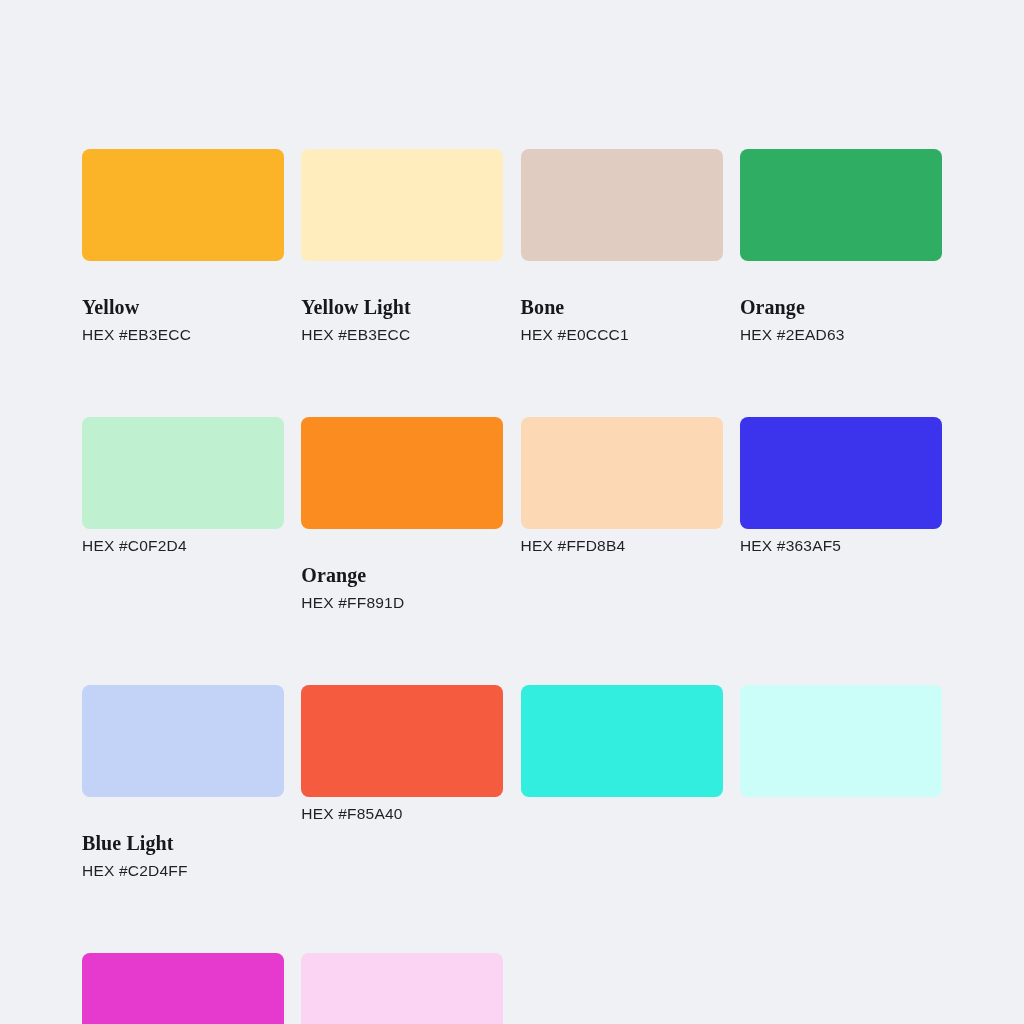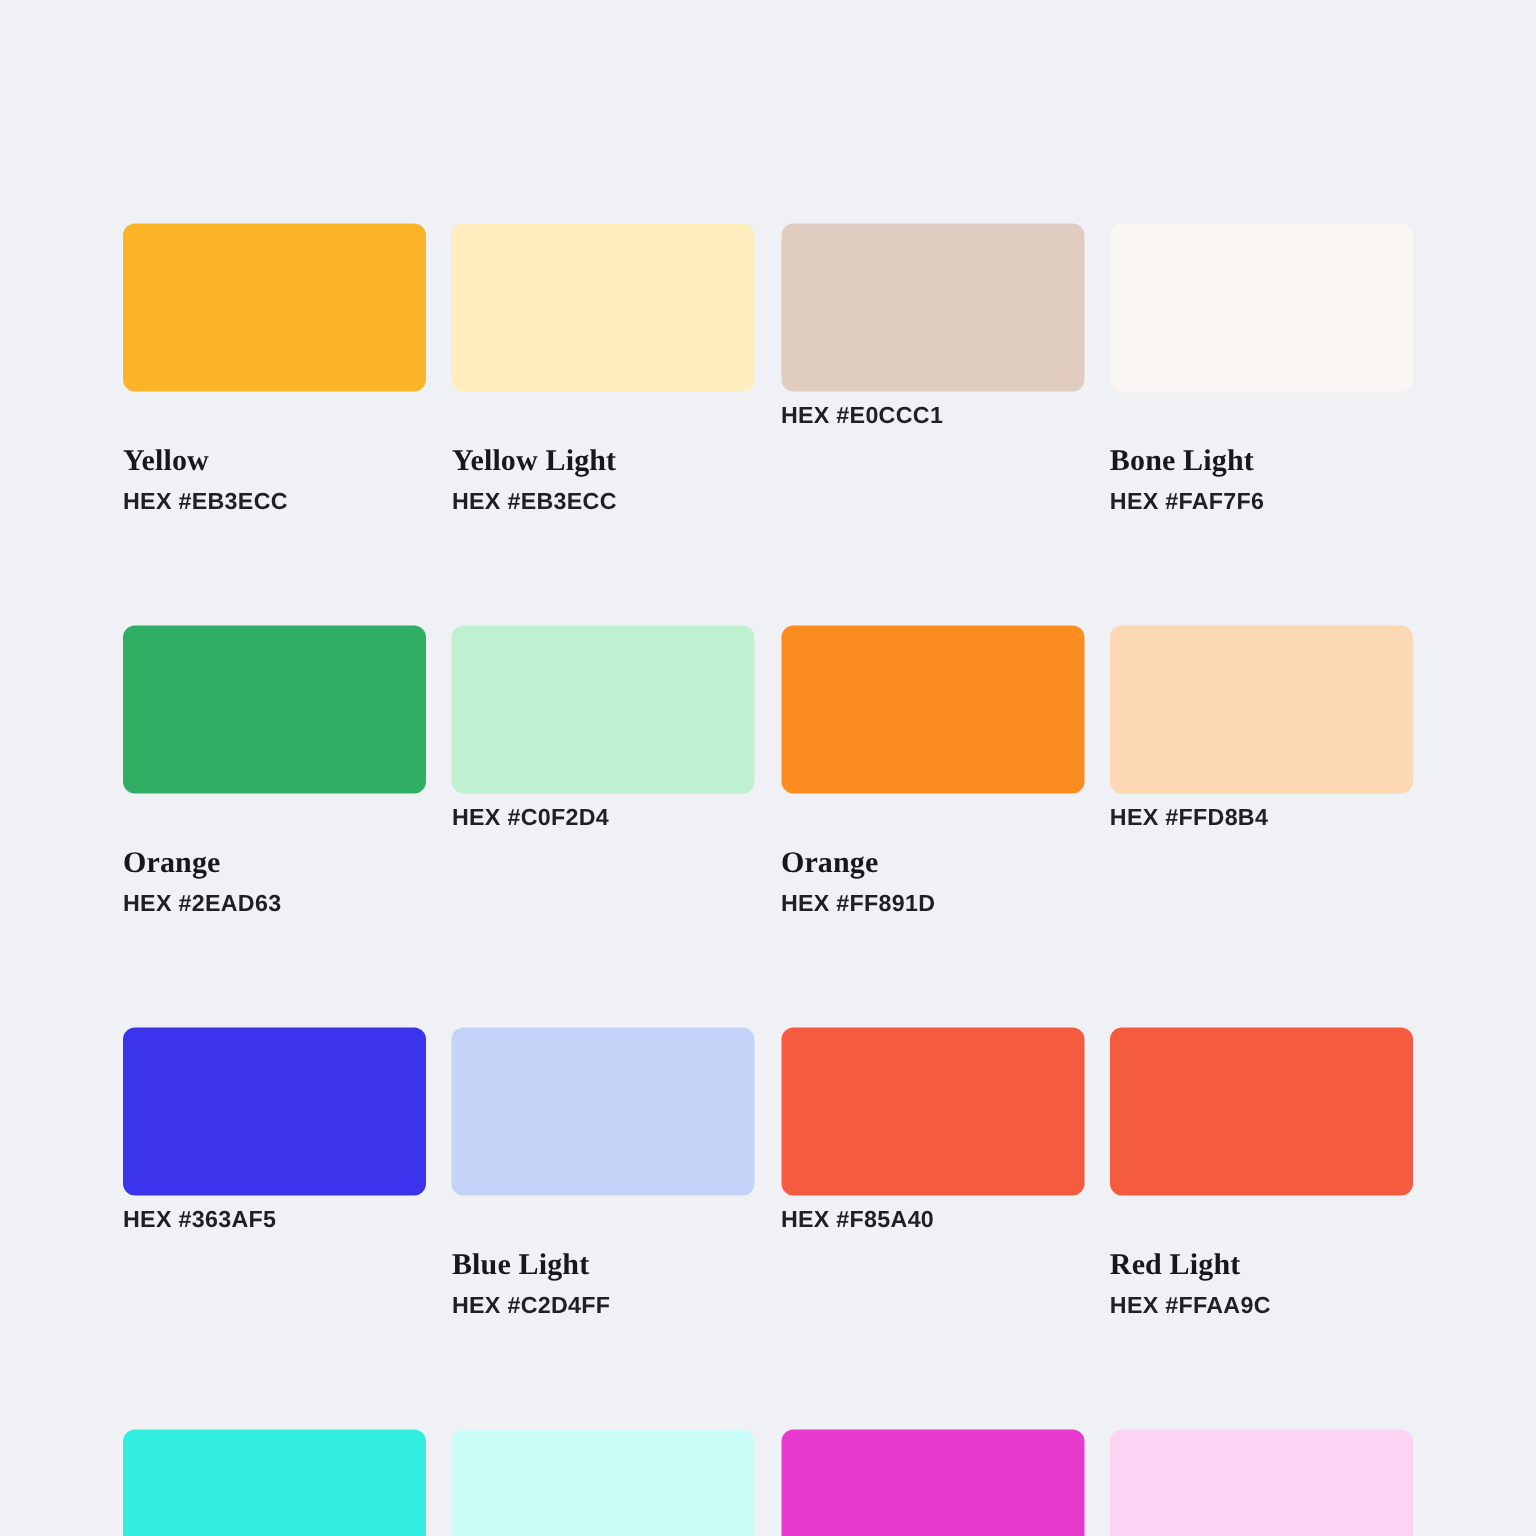--- a/index.html
+++ b/index.html
@@ -45,21 +45,21 @@
     font-size: 20px;
     line-height: 22px;
     color: #17181c;
     margin-top: 35px;
     letter-spacing: 0.1px;
     white-space: nowrap;
   }
 
   .swatch-hex {
     font-family: "Liberation Sans", sans-serif;
-    font-weight: 700;
+    font-weight: 400;
     font-size: 15.5px;
     line-height: 18px;
     color: #1f2024;
     margin-top: 8px;
     letter-spacing: 0.2px;
     white-space: nowrap;
   }
 </style>
 </head>
 <body style="background: rgb(240, 241, 245);">
@@ -70,26 +70,22 @@
       <div class="swatch-name">Yellow</div>
       <div class="swatch-hex">HEX #EB3ECC</div>
     </div>
     <div class="swatch-card">
       <div class="swatch-chip" style="background: rgb(255, 237, 189);"></div>
       <div class="swatch-name">Yellow Light</div>
       <div class="swatch-hex">HEX #EB3ECC</div>
     </div>
     <div class="swatch-card">
       <div class="swatch-chip" style="background: rgb(224, 204, 193);"></div>
+      <div class="swatch-name">Bone</div>
       <div class="swatch-hex">HEX #E0CCC1</div>
-    </div>
-    <div class="swatch-card">
-      <div class="swatch-chip" style="background: rgb(250, 246, 244);"></div>
-      <div class="swatch-name">Bone Light</div>
-      <div class="swatch-hex">HEX #FAF7F6</div>
     </div>
     <div class="swatch-card">
       <div class="swatch-chip" style="background: rgb(46, 173, 99);"></div>
       <div class="swatch-name">Orange</div>
       <div class="swatch-hex">HEX #2EAD63</div>
     </div>
     <div class="swatch-card">
       <div class="swatch-chip" style="background: rgb(191, 240, 208);"></div>
       <div class="swatch-hex">HEX #C0F2D4</div>
     </div>
@@ -109,25 +105,20 @@
     <div class="swatch-card">
       <div class="swatch-chip" style="background: rgb(194, 211, 247);"></div>
       <div class="swatch-name">Blue Light</div>
       <div class="swatch-hex">HEX #C2D4FF</div>
     </div>
     <div class="swatch-card">
       <div class="swatch-chip" style="background: rgb(244, 91, 63);"></div>
       <div class="swatch-hex">HEX #F85A40</div>
     </div>
     <div class="swatch-card">
-      <div class="swatch-chip" style="background: rgb(244, 91, 63);"></div>
-      <div class="swatch-name">Red Light</div>
-      <div class="swatch-hex">HEX #FFAA9C</div>
-    </div>
-    <div class="swatch-card">
       <div class="swatch-chip" style="background: rgb(49, 238, 222);"></div>
     </div>
     <div class="swatch-card">
       <div class="swatch-chip" style="background: rgb(203, 253, 249);"></div>
     </div>
     <div class="swatch-card">
       <div class="swatch-chip" style="background: rgb(229, 58, 205);"></div>
     </div>
     <div class="swatch-card">
       <div class="swatch-chip" style="background: rgb(251, 211, 243);"></div>

